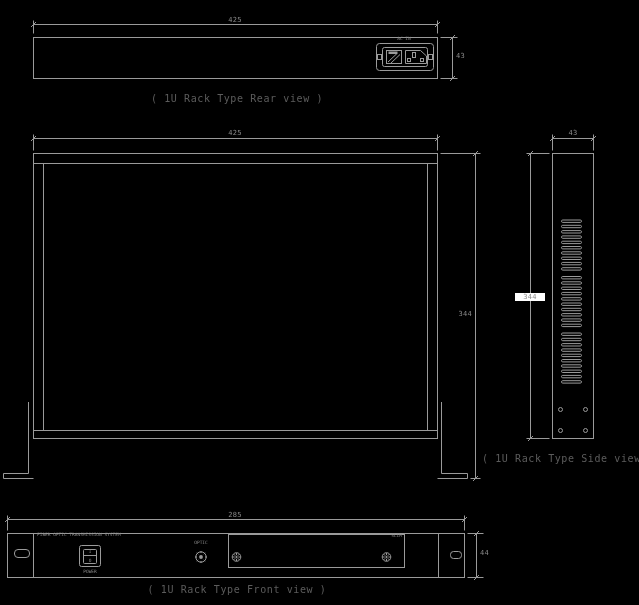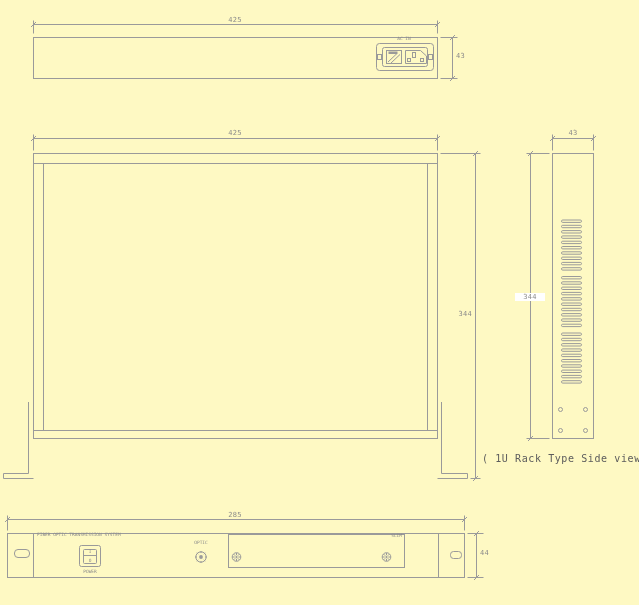--- a/index.html
+++ b/index.html
@@ -1,18 +1,18 @@
 <!DOCTYPE html>
 <html style="--line: #9a9a9a; --dimtext: #8a8a8a; --captext: #5c5c5c;"><head>
 <meta charset="utf-8">
 <style>
   * { margin:0; padding:0; box-sizing:border-box; }
   html,body { background:#ffffff; }
   #canvas {
-    position:relative; width:639px; height:605px; background:#fef9c3;
+    position:relative; width:639px; height:605px; background:#000000;
     overflow:hidden; font-family:"DejaVu Sans Mono","Liberation Mono",monospace;
   }
   #draw { position:absolute; left:0; top:0; }
   .ln { stroke:var(--line,#9a9a9a); fill:none; stroke-width:1; }
   #draw .f { fill:var(--line,#9a9a9a); stroke:none; }
   .lbl { position:absolute; white-space:nowrap; }
   .dim { font-size:7px; letter-spacing:0.3px; color:var(--dimtext,#8a8a8a); }
   .caption { font-size:10px; letter-spacing:0.6px; color:var(--captext,#5c5c5c); text-align:center; }
   .tiny { font-size:7px; color:var(--dimtext,#8a8a8a); transform:scale(0.64); }
   .tc { text-align:center; transform-origin:50% 50%; }
@@ -134,30 +134,32 @@
         <path d="M7.5 530.5 V515.5 M464.5 530.5 V515.5 M7.5 519.5 H464.5 M5 522 L10 517 M462 522 L467 517"></path>
         <path d="M467.5 533.5 H483.5 M467.5 577.5 H483.5 M476.5 533.5 V577.5 M474 536 L479 531 M474 580 L479 575"></path>
       </g>
 
     </g>
   </svg>
 
   <div class="lbl dim ctr" style="left:205px; top:16px; width:60px;">425</div>
   <div class="lbl dim" style="left:456px; top:52px;">43</div>
   <div class="lbl tiny tc" style="left:384px; top:35px; width:40px;">AC IN</div>
+  <div class="lbl caption" style="left:107px; top:93px; width:260px;">( 1U Rack Type Rear view )</div>
 
   <div class="lbl dim ctr" style="left:205px; top:129px; width:60px;">425</div>
   <div class="lbl dim rgt" style="left:444px; top:310px; width:28px;">344</div>
 
   <div class="lbl dim ctr" style="left:550px; top:129px; width:46px;">43</div>
   <div class="lbl dim ctr whitebg" style="left:515px; top:293px; width:30px;">344</div>
   <div class="lbl caption" style="left:448px; top:453px; width:240px;">( 1U Rack Type Side view )</div>
 
   <div class="lbl dim ctr" style="left:205px; top:511px; width:60px;">285</div>
   <div class="lbl dim" style="left:480px; top:549px;">44</div>
   <div class="lbl tiny tl" style="left:37px; top:531px;">FIBER OPTIC TRANSMISSION SYSTEM</div>
   <div class="lbl tiny tc" style="left:85px; top:548px; width:10px;">I</div>
   <div class="lbl tiny tc" style="left:85px; top:557px; width:10px;">O</div>
   <div class="lbl tiny tc" style="left:72px; top:568px; width:36px;">POWER</div>
   <div class="lbl tiny tc" style="left:183px; top:539px; width:36px;">OPTIC</div>
   <div class="lbl tiny tr" style="left:366px; top:532px; width:36px;">SLIM</div>
+  <div class="lbl caption" style="left:107px; top:584px; width:260px;">( 1U Rack Type Front view )</div>
 
 </div>
 
 </body></html>

